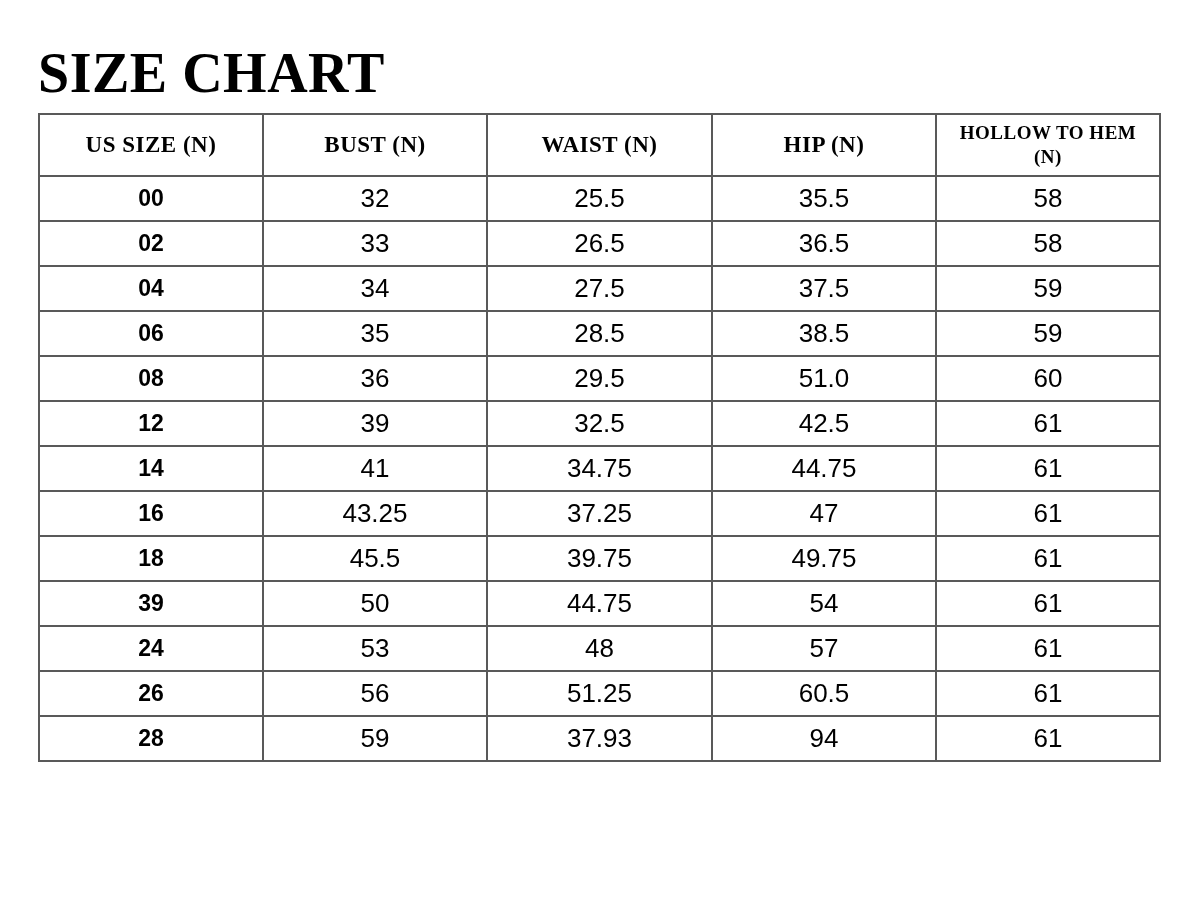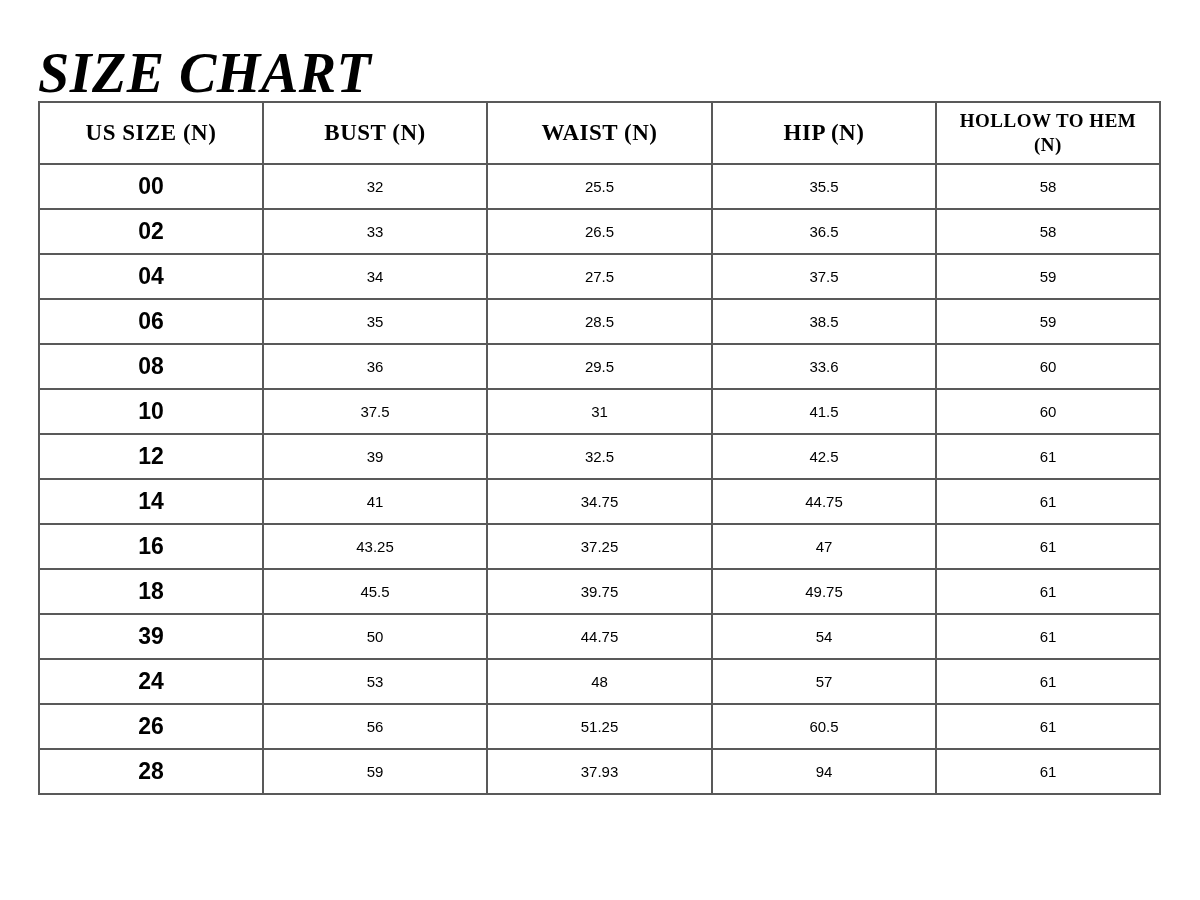--- a/index.html
+++ b/index.html
@@ -16,22 +16,21 @@
   }
   .page {
     padding: 0 38px;
   }
   h1.page-title {
     font-family: "Liberation Serif", serif;
     font-weight: bold;
     font-size: 56px;
     line-height: 56px;
     letter-spacing: 0.5px;
-    margin: 45px 0 0 0;
-    font-style: italic;
+    margin: 45px 0 12px 0;
   }
   table.size-chart {
     border-collapse: collapse;
     table-layout: fixed;
     width: 1121px;
   }
   th, td {
     border: 2px solid #595959;
     text-align: center;
     vertical-align: middle;
@@ -54,21 +53,21 @@
   tbody th {
     font-family: "Liberation Sans", sans-serif;
     font-weight: bold;
     font-size: 23px;
     height: 43px;
     text-align: center;
   }
   tbody td {
     font-family: "Liberation Sans", sans-serif;
     font-weight: normal;
-    font-size: 15px;
+    font-size: 26px;
     height: 43px;
   }
 </style>
 </head>
 <body>
 
 <div class="page">
   <h1 class="page-title">SIZE CHART</h1>
 
   <table class="size-chart">
@@ -114,28 +113,21 @@
           <th>06</th>
           <td>35</td>
           <td>28.5</td>
           <td>38.5</td>
           <td>59</td>
         </tr>
         <tr>
           <th>08</th>
           <td>36</td>
           <td>29.5</td>
-          <td>33.6</td>
-          <td>60</td>
-        </tr>
-        <tr>
-          <th>10</th>
-          <td>37.5</td>
-          <td>31</td>
-          <td>41.5</td>
+          <td>51.0</td>
           <td>60</td>
         </tr>
         <tr>
           <th>12</th>
           <td>39</td>
           <td>32.5</td>
           <td>42.5</td>
           <td>61</td>
         </tr>
         <tr>

